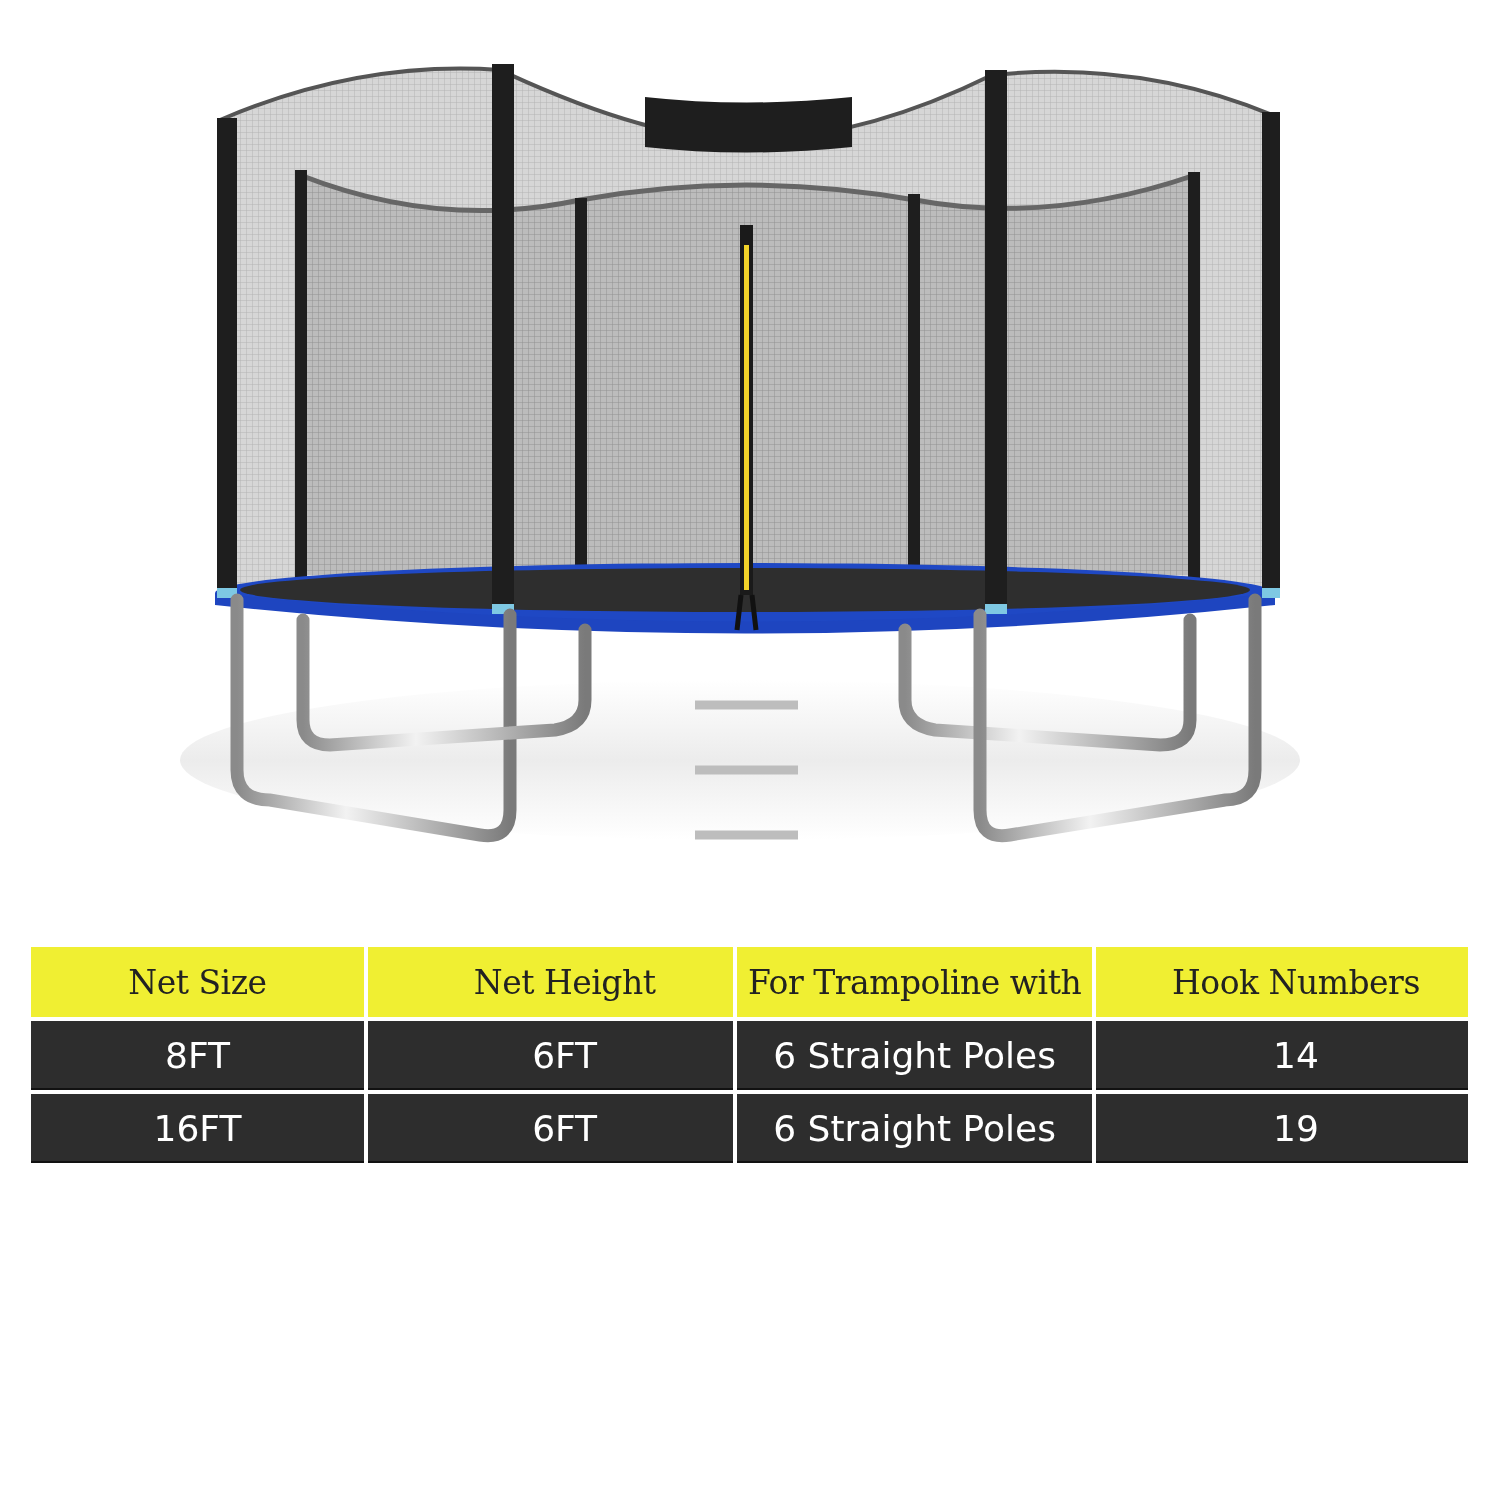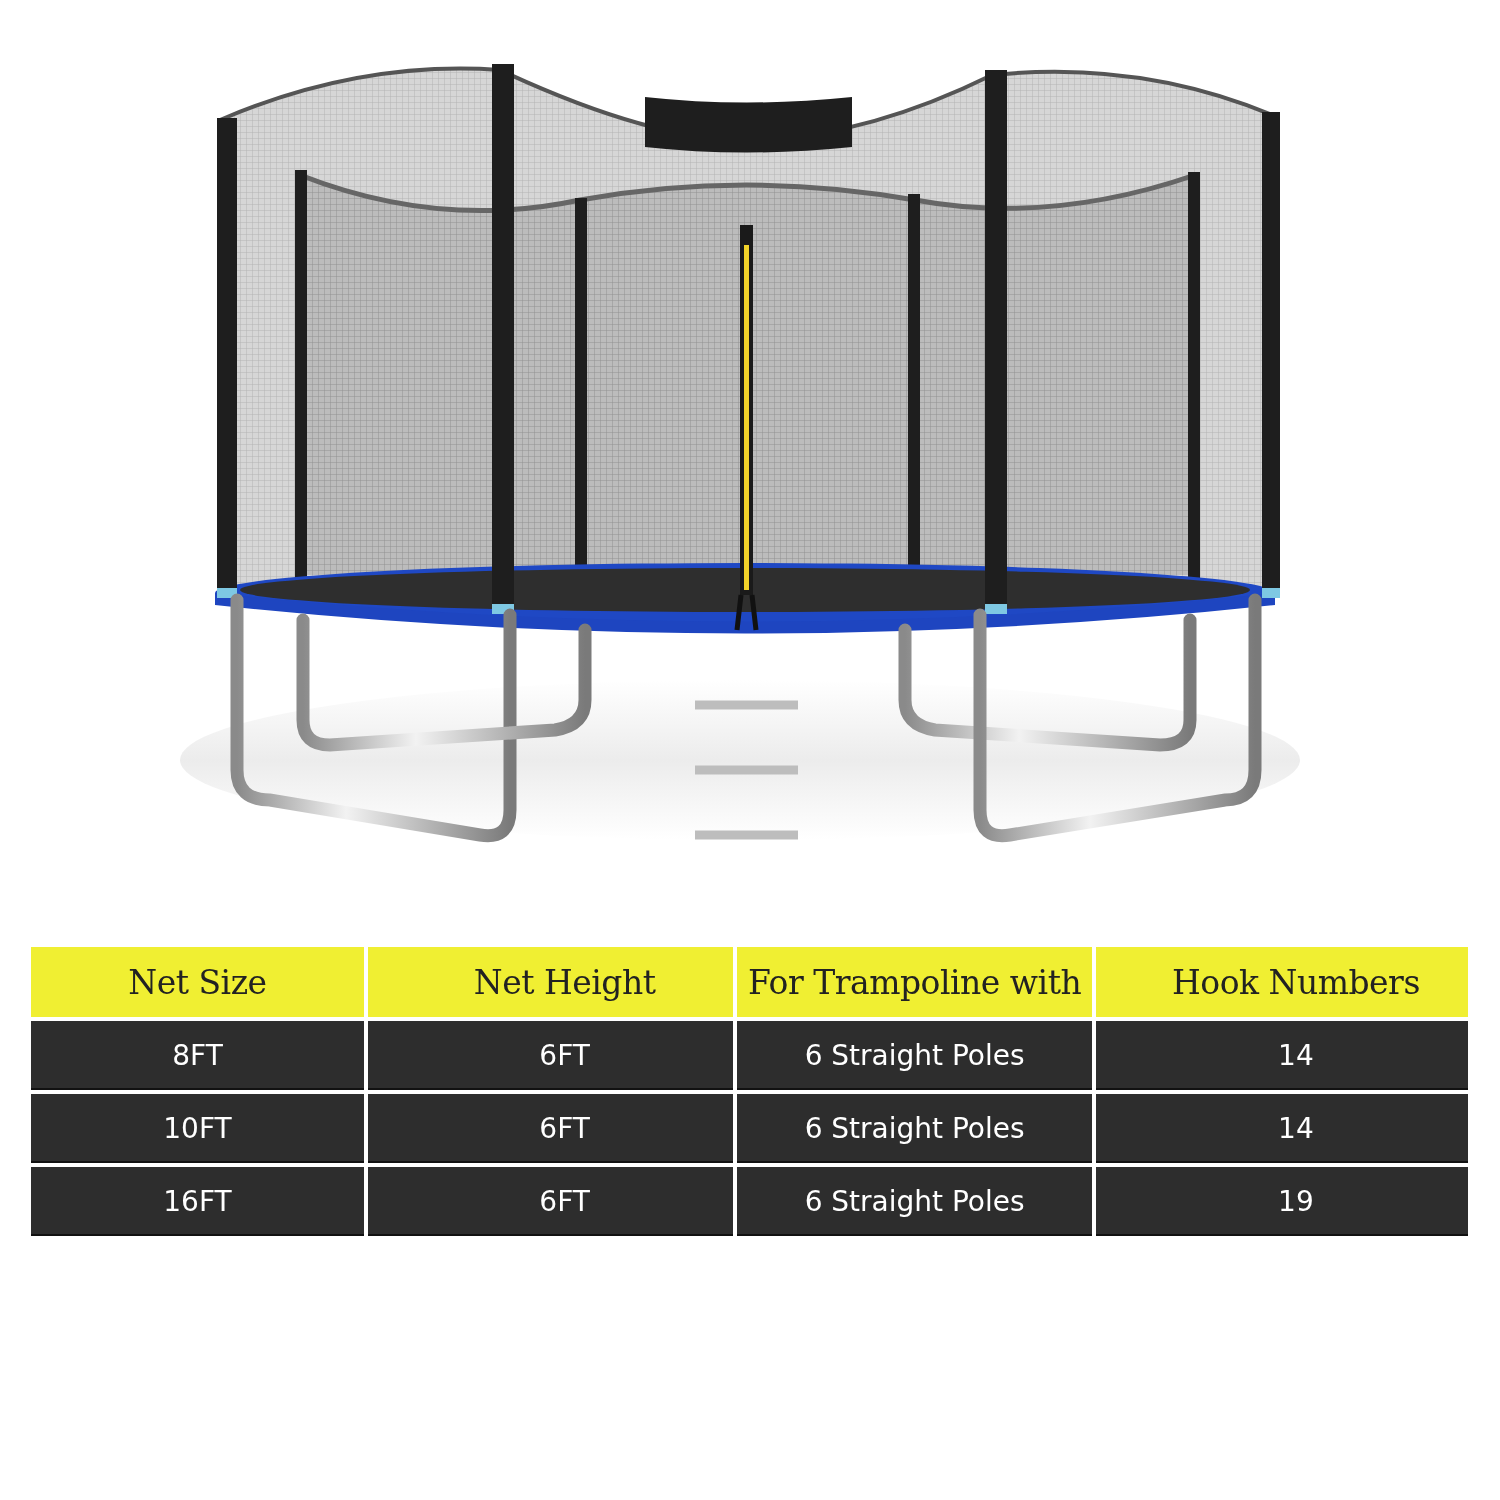--- a/index.html
+++ b/index.html
@@ -2,21 +2,21 @@
 <html><head>
 <meta charset="utf-8">
 <style>
   html, body { margin: 0; padding: 0; background: #ffffff; }
   body { width: 1500px; height: 1500px; position: relative; overflow: hidden; font-family: "DejaVu Sans", sans-serif; }
   .product { position: absolute; left: 170px; top: 60px; width: 1160px; height: 830px; }
   .product svg { width: 100%; height: 100%; display: block; }
   .spec-table { position: absolute; left: 31px; top: 947px; width: 1437px; border-collapse: separate; border-spacing: 4px; }
   .spec-table { margin-left: -4px; margin-top: -4px; width: 1445px; }
   .spec-table th { background: #f0ef32; color: #222222; font-family: "DejaVu Serif", serif; font-weight: normal; font-size: 33px; height: 70px; text-align: center; padding: 0; letter-spacing: -0.5px; white-space: nowrap; margin-left: 32px; }
-  .spec-table td { background: #2d2d2d; color: #ffffff; font-family: "DejaVu Sans", sans-serif; font-size: 28px; height: 69px; text-align: center; padding: 0; box-shadow: inset 0 -2px 0 #111; }
+  .spec-table td { background: #2d2d2d; color: #ffffff; font-family: "DejaVu Sans", sans-serif; font-size: 36px; height: 69px; text-align: center; padding: 0; box-shadow: inset 0 -2px 0 #111; }
   .spec-table th:nth-child(1), .spec-table td:nth-child(1) { width: 355px; }
   .spec-table th:nth-child(2), .spec-table td:nth-child(2) { width: 355px; padding-left: 28px; }
   .spec-table th:nth-child(3), .spec-table td:nth-child(3) { width: 357px; }
   .spec-table th:nth-child(4), .spec-table td:nth-child(4) { width: 355px; padding-left: 28px; }
 </style>
 </head>
 <body>
 
 <div class="product">
   <svg viewBox="170 60 1160 830" xmlns="http://www.w3.org/2000/svg">
@@ -103,25 +103,19 @@
     </tr>
   </thead>
   <tbody>
     <tr>
       <td>8FT</td>
       <td>6FT</td>
       <td>6 Straight Poles</td>
       <td>14</td>
     </tr>
     <tr>
-      <td>10FT</td>
-      <td>6FT</td>
-      <td>6 Straight Poles</td>
-      <td>14</td>
-    </tr>
-    <tr>
       <td>16FT</td>
       <td>6FT</td>
       <td>6 Straight Poles</td>
       <td>19</td>
     </tr>
   </tbody>
 </table>
 
 </body></html>

